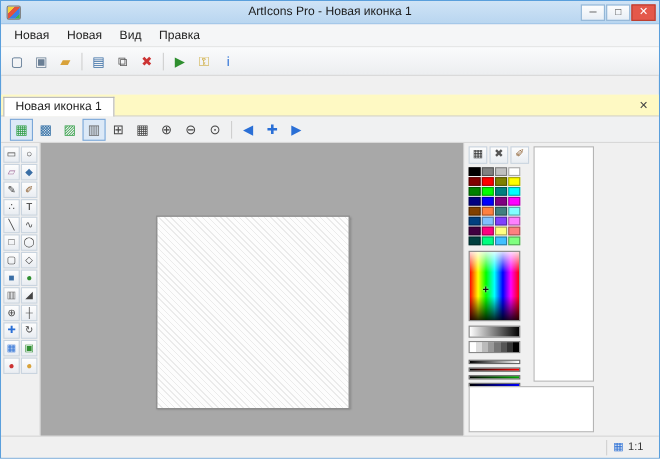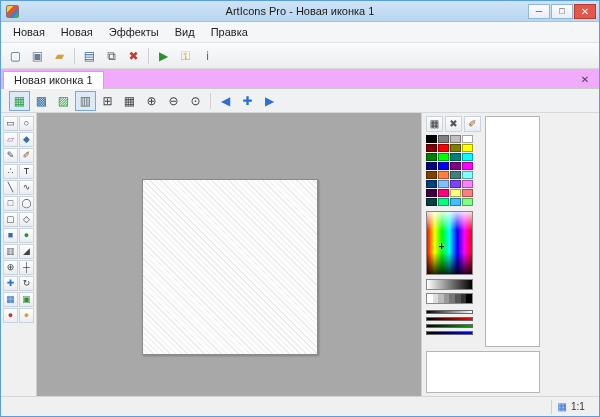--- a/index.html
+++ b/index.html
@@ -60,21 +60,21 @@
     width:21px;height:20px;display:flex;align-items:center;justify-content:center;
     border:1px solid transparent;background:transparent;cursor:default;
   }
   .tb-btn.pressed{border:1px solid #7aa7d8;background:#dce9f7;}
   .tb-sep{width:1px;height:16px;background:#cfcfcf;margin:0 3px;}
   .gl{font-size:12px;line-height:1;}
 
   
   .tabbar{
     height:20px;flex:0 0 20px;display:flex;align-items:flex-end;
-    background:#f0abfc;border-bottom:1px solid #c9c9c9;padding-left:2px;
+    background:#fef9c3;border-bottom:1px solid #c9c9c9;padding-left:2px;margin-top:17px;
   }
   .tab{
     background:#fff;border:1px solid #b5b5b5;border-bottom:none;
     padding:2px 10px 3px 10px;margin-bottom:-1px;position:relative;top:0;
   }
   .tab-close{
     margin-left:auto;margin-right:7px;margin-bottom:3px;
     font-size:10px;color:#444;width:14px;text-align:center;cursor:default;
   }
 
@@ -172,21 +172,20 @@
     <div class="win-controls">
       <div class="win-btn">─</div>
       <div class="win-btn">□</div>
       <div class="win-btn close">✕</div>
     </div>
   </div>
 
   <div class="menubar">
       <div class="menu-item">Новая</div>
       <div class="menu-item">Новая</div>
-      <div class="menu-item">Эффекты</div>
       <div class="menu-item">Вид</div>
       <div class="menu-item">Правка</div>
     </div>
 
   <div class="toolbar">
       <div class="tb-btn">
         <span class="gl" style="color: rgb(74, 103, 133);">▢</span>
       </div>
       <div class="tb-btn">
         <span class="gl" style="color: rgb(106, 127, 149);">▣</span>

